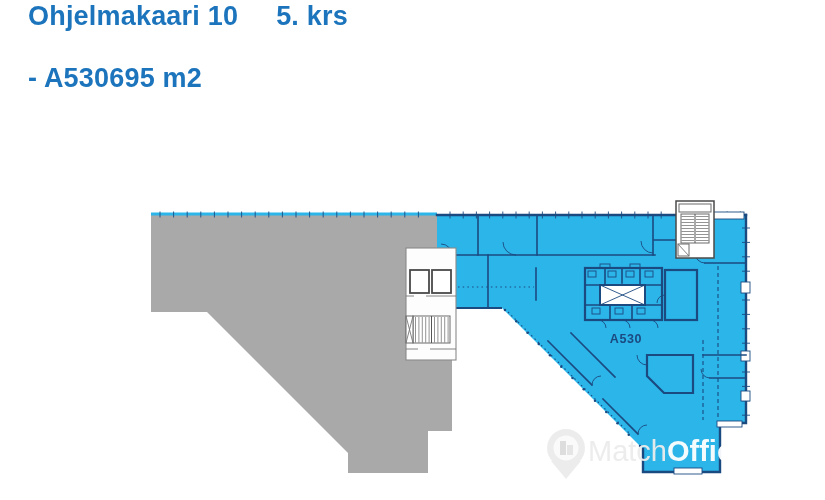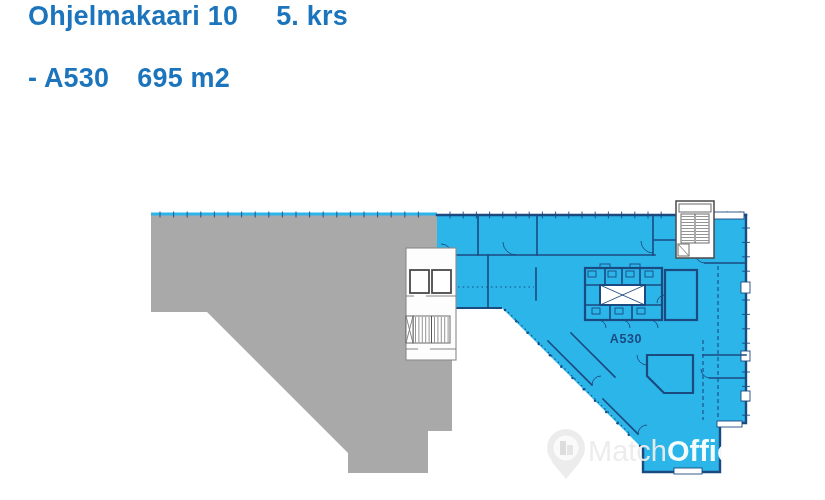--- a/index.html
+++ b/index.html
@@ -3,21 +3,21 @@
 <meta charset="utf-8">
 <style>
   html,body{margin:0;padding:0;background:#fff;}
   .page{position:relative;width:825px;height:500px;background:#ffffff;overflow:hidden;
         font-family:"Liberation Sans",sans-serif;}
   .hdr-line{position:absolute;left:28px;white-space:nowrap;color:var(--heading-blue);
             font-weight:bold;font-size:27px;letter-spacing:0.2px;}
   .hdr-line1{top:1px;}
   .hdr-line2{top:63px;}
   .hdr-floor{margin-left:38px;}
-  .hdr-area{margin-left:28px;}
+  .hdr-area{}
   svg.plan{position:absolute;left:0;top:0;}
   .f-gray{fill:var(--area-gray);}
   .f-blue{fill:var(--area-blue);}
   .facade-blue{stroke:var(--area-blue);stroke-width:3;fill:none;}
   .outline{stroke:var(--wall-navy);stroke-width:2.4;fill:none;stroke-linecap:square;}
   .wall{stroke:var(--wall-navy);stroke-width:1.6;fill:none;stroke-linecap:square;}
   .wall2{stroke:var(--wall-navy);stroke-width:2.2;fill:none;}
   .thin{stroke:var(--wall-navy);stroke-width:0.9;fill:none;}
   .dashed{stroke:var(--wall-navy);stroke-width:1.1;fill:none;stroke-dasharray:4 3;}
   .dotted{stroke:var(--wall-navy);stroke-width:1.1;fill:none;stroke-dasharray:1.5 3.2;}

